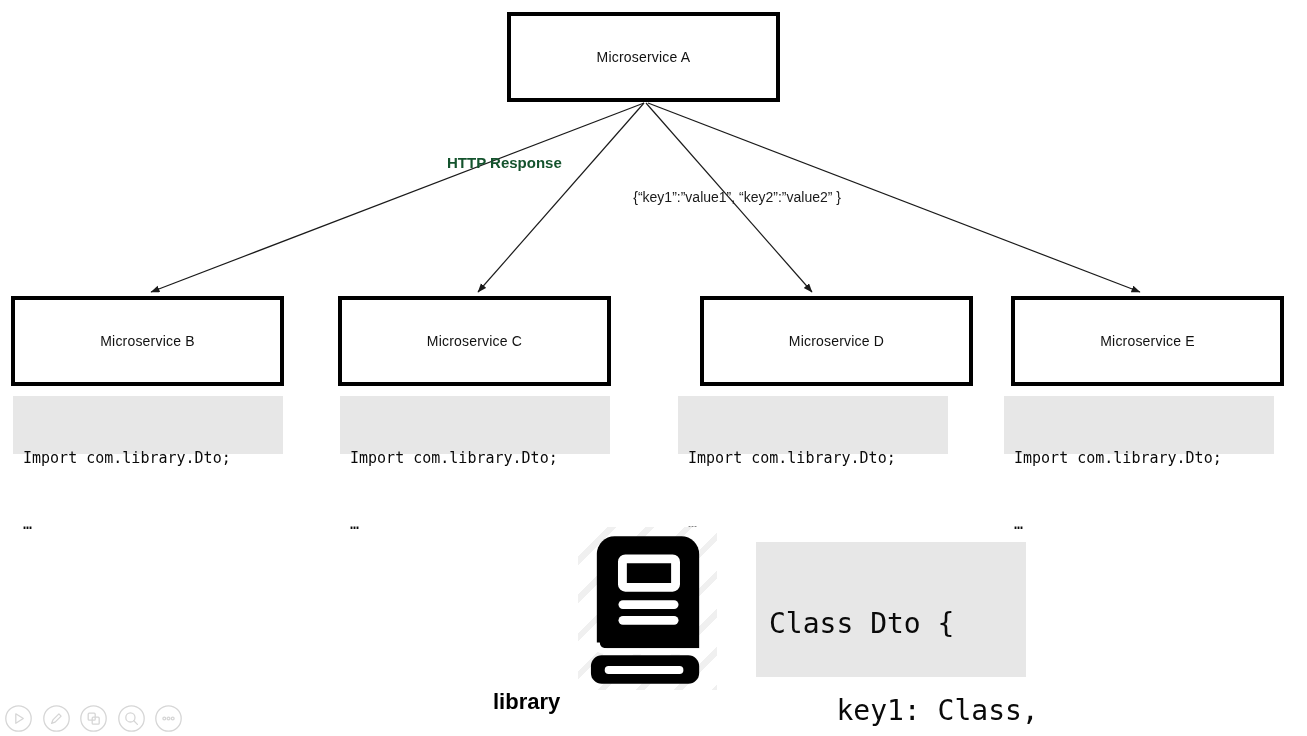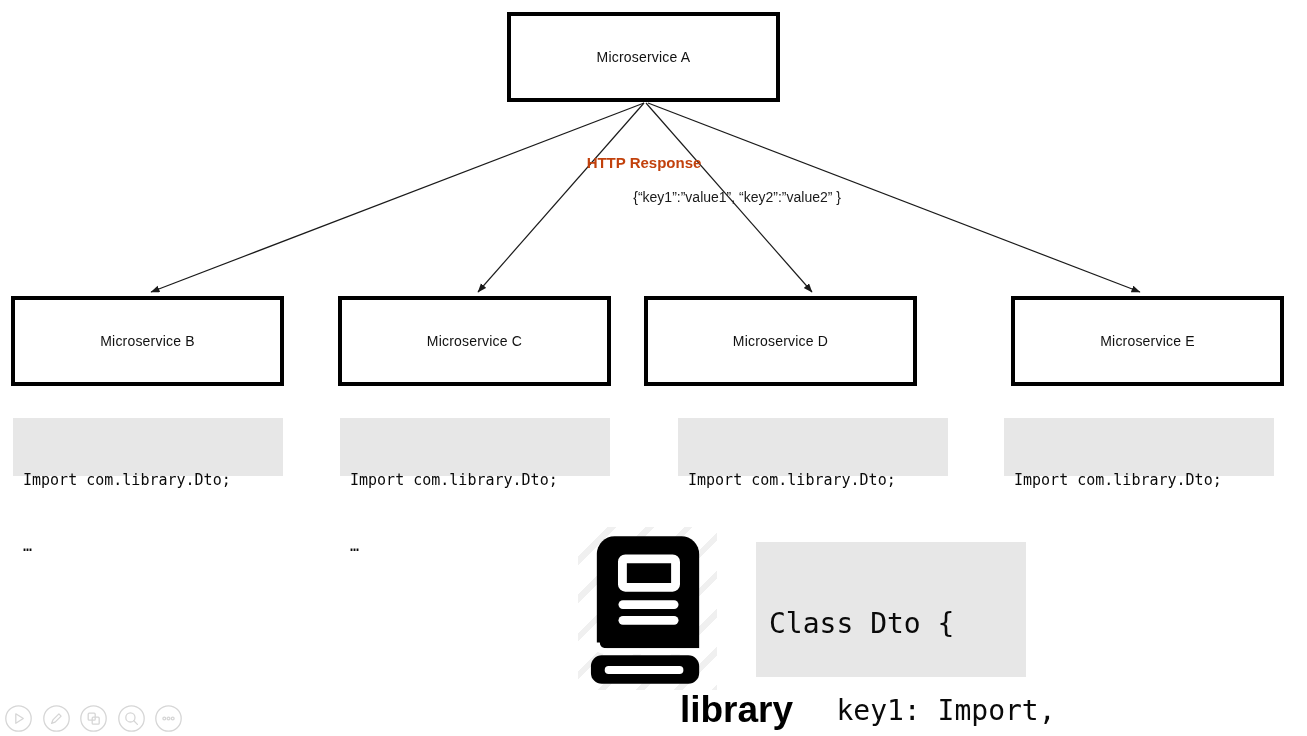--- a/index.html
+++ b/index.html
@@ -9,55 +9,55 @@
   }
   
   .ms-box{
     position:absolute;width:265px;height:82px;background:#fff;
     border:4px solid #000;display:flex;align-items:center;justify-content:center;
     font-size:14px;color:#111;letter-spacing:.2px;
   }
   #box-a{left:507px;top:12px;}
   #box-b{left:11px;top:296px;}
   #box-c{left:338px;top:296px;}
-  #box-d{left:644px;top:296px;}
+  #box-d{left:700px;top:296px;}
   #box-e{left:1002px;top:296px;margin-left:9px;}
 
   
   #arrows{position:absolute;left:0;top:0;width:1307px;height:736px;pointer-events:none;}
   #arrows line{stroke:#1a1a1a;stroke-width:1.2;}
 
   
   .edge-title{
-    position:absolute;left:447px;top:154px;width:394px;text-align:center;
-    font-size:15px;font-weight:bold;color:#c2410c;
+    position:absolute;left:447px;top:154px;width:394px;text-align:left;
+    font-size:15px;font-weight:bold;color:#14532d;
   }
   .edge-payload{
     position:absolute;left:447px;top:189px;width:394px;text-align:right;
     font-size:14px;color:#1a1a1a;
   }
 
   
   .code-block{
     position:absolute;background:#e7e7e7;box-sizing:border-box;
     font-family:"DejaVu Sans Mono",monospace;color:#0a0a0a;white-space:pre;
   }
-  .import-block{width:270px;height:58px;top:396px;padding:7px 10px;font-size:15px;line-height:22px;margin-top:22px;}
+  .import-block{width:270px;height:58px;top:396px;padding:7px 10px;font-size:15px;line-height:22px;}
   #import-b{left:13px;} #import-c{left:340px;} #import-d{left:678px;} #import-e{left:1004px;}
   #dto-block{left:756px;top:542px;width:270px;height:135px;padding:9px 13px;font-size:28px;line-height:29px;}
 
   
   #library-icon-wrap{
     position:absolute;left:578px;top:527px;width:139px;height:163px;
     background:repeating-linear-gradient(135deg,#ffffff 0 21px,#f0f0f0 21px 27px);
     display:flex;align-items:center;justify-content:center;
   }
   #library-label{
-    position:absolute;left:493px;top:689px;width:300px;text-align:right;
-    font-size:37px;font-weight:bold;color:#000;
+    position:absolute;left:493px;top:689px;width:300px;text-align:left;
+    font-size:22px;font-weight:bold;color:#000;
   }
 
   
   #presenter-toolbar{
     position:absolute;left:5px;top:705px;display:flex;gap:10.5px;
   }
   .tb-btn{width:27px;height:27px;cursor:pointer;}
   .tb-btn svg{display:block;}
   .tb-btn *{stroke:#d6d6d6;fill:none;stroke-width:1.3;stroke-linejoin:round;stroke-linecap:round;}
 </style>
@@ -123,21 +123,21 @@
       <rect x="32" y="83" width="61" height="9" rx="4.5" fill="#fff" stroke="none"></rect>
       <path d="M10 110 q0 9 11 9 h93" stroke="#fff" stroke-width="6" fill="none"></path>
       <rect x="4" y="123" width="110" height="29" rx="11" fill="#000" stroke="none"></rect>
       <rect x="18" y="134" width="80" height="8" rx="4" fill="#fff" stroke="none"></rect>
     </svg>
   </div>
   <div id="library-label">library</div>
 
   <div class="code-block" id="dto-block">
     <div>Class Dto {</div>
-    <div>    key1: Import,</div>
+    <div>    key1: Class,</div>
     
     
   </div>
 
   <div id="presenter-toolbar">
     <div class="tb-btn">
       <svg width="27" height="27">
         <circle cx="13.5" cy="13.5" r="12.7"></circle>
         <path d="M10.8 8.8 L18.3 13.5 L10.8 18.2 Z"></path>
       </svg>

